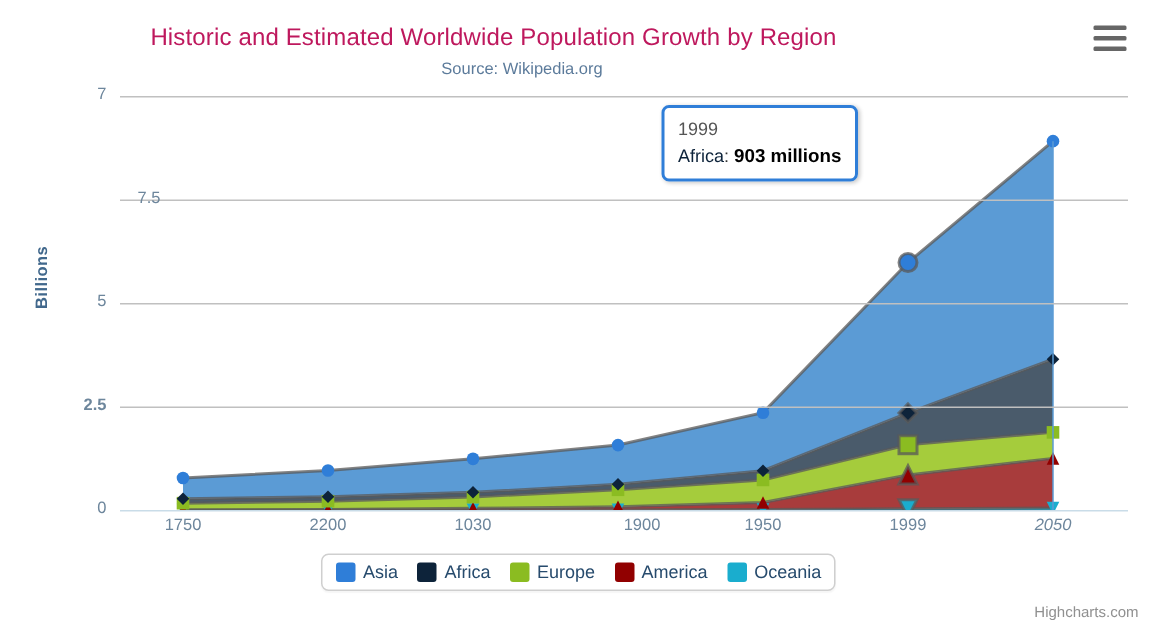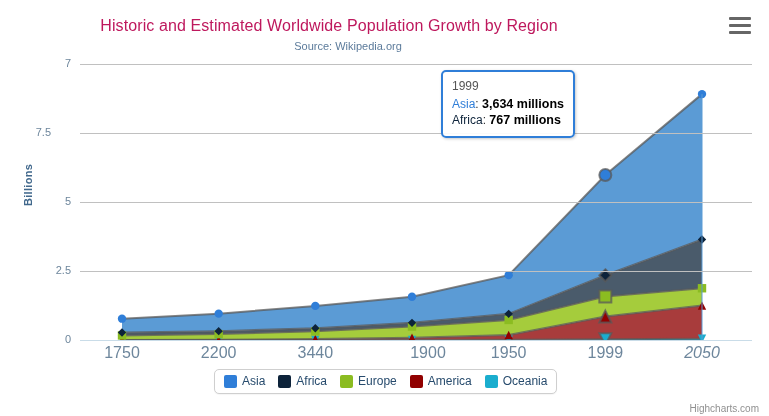--- a/index.html
+++ b/index.html
@@ -38,21 +38,21 @@
     position:absolute;left:0;width:672px;height:1px;background:#c0c0c0;
   }
   .axisline{
     position:absolute;left:0;width:672px;height:1px;background:#c9dce8;
   }
   .ylabel{
     position:absolute;right:0;font-size:11px;color:#6d869c;text-align:right;
     white-space:nowrap;
   }
   .xlabel{
-    position:absolute;top:344px;font-size:16px;color:#6d869c;text-align:center;
+    position:absolute;top:344px;font-size:11px;color:#6d869c;text-align:center;
     width:60px;white-space:nowrap;
   }
   .ytitle{
     position:absolute;left:22px;top:206px;
     font-size:11px;font-weight:bold;color:#41688c;
     transform:rotate(-90deg);transform-origin:left top;
     white-space:nowrap;letter-spacing:.3px;
   }
   #series-svg{position:absolute;left:0;top:0;}
 
@@ -155,38 +155,37 @@
       </svg>
   <div class="axisline" style="top: 276px;"></div>
       <div class="gridline" style="top: 207px;"></div>
       <div class="gridline" style="top: 138px;"></div>
       <div class="gridline" style="top: 69px;"></div>
       <div class="gridline" style="top: 0px;"></div>
     </div>
 
   <div id="axes-layer">
       <div class="ylabel" style="top: 333px; right: 698px;">0</div>
-      <div class="ylabel" style="top: 264px; right: 698px;">2.5</div>
+      <div class="ylabel" style="top: 264px; right: 698px; font-weight: bold;">2.5</div>
       <div class="ylabel" style="top: 195px; right: 698px;">5</div>
-      <div class="ylabel" style="top: 126px; right: 718px; margin-left: 33px;">7.5</div>
+      <div class="ylabel" style="top: 126px; right: 662px; margin-left: 33px;">7.5</div>
       <div class="ylabel" style="top: 57px; right: 698px;">7</div>
       <div class="xlabel" style="left: 92px;">1750</div>
       <div class="xlabel" style="left: 188.667px;">2200</div>
-      <div class="xlabel" style="left: 285.333px;">3440</div>
+      <div class="xlabel" style="left: 285.333px;">1030</div>
       <div class="xlabel" style="left: 398px;">1900</div>
       <div class="xlabel" style="left: 478.667px;">1950</div>
       <div class="xlabel" style="left: 575.333px;">1999</div>
       <div class="xlabel" style="left: 672px; font-style: italic;">2050</div>
     </div>
 
   <div class="tooltip">
     <div class="tt-header">1999</div>
     <div id="tooltip-rows">
-        <div class="tt-row"><span class="tt-name" style="color: rgb(47, 126, 216);">Asia</span><span style="color: rgb(51, 51, 51);">: </span><span class="tt-val">3,634 millions</span></div>
-        <div class="tt-row"><span class="tt-name" style="color: rgb(13, 35, 58);">Africa</span><span style="color: rgb(51, 51, 51);">: </span><span class="tt-val">767 millions</span></div>
+        <div class="tt-row"><span class="tt-name" style="color: rgb(13, 35, 58);">Africa</span><span style="color: rgb(51, 51, 51);">: </span><span class="tt-val">903 millions</span></div>
       </div>
   </div>
 
   <div class="legend" id="legend">
       <div class="leg-item">
         <span class="leg-swatch" style="background: rgb(47, 126, 216);"></span>
         <span class="leg-label">Asia</span>
       </div>
       <div class="leg-item">
         <span class="leg-swatch" style="background: rgb(13, 35, 58);"></span>

